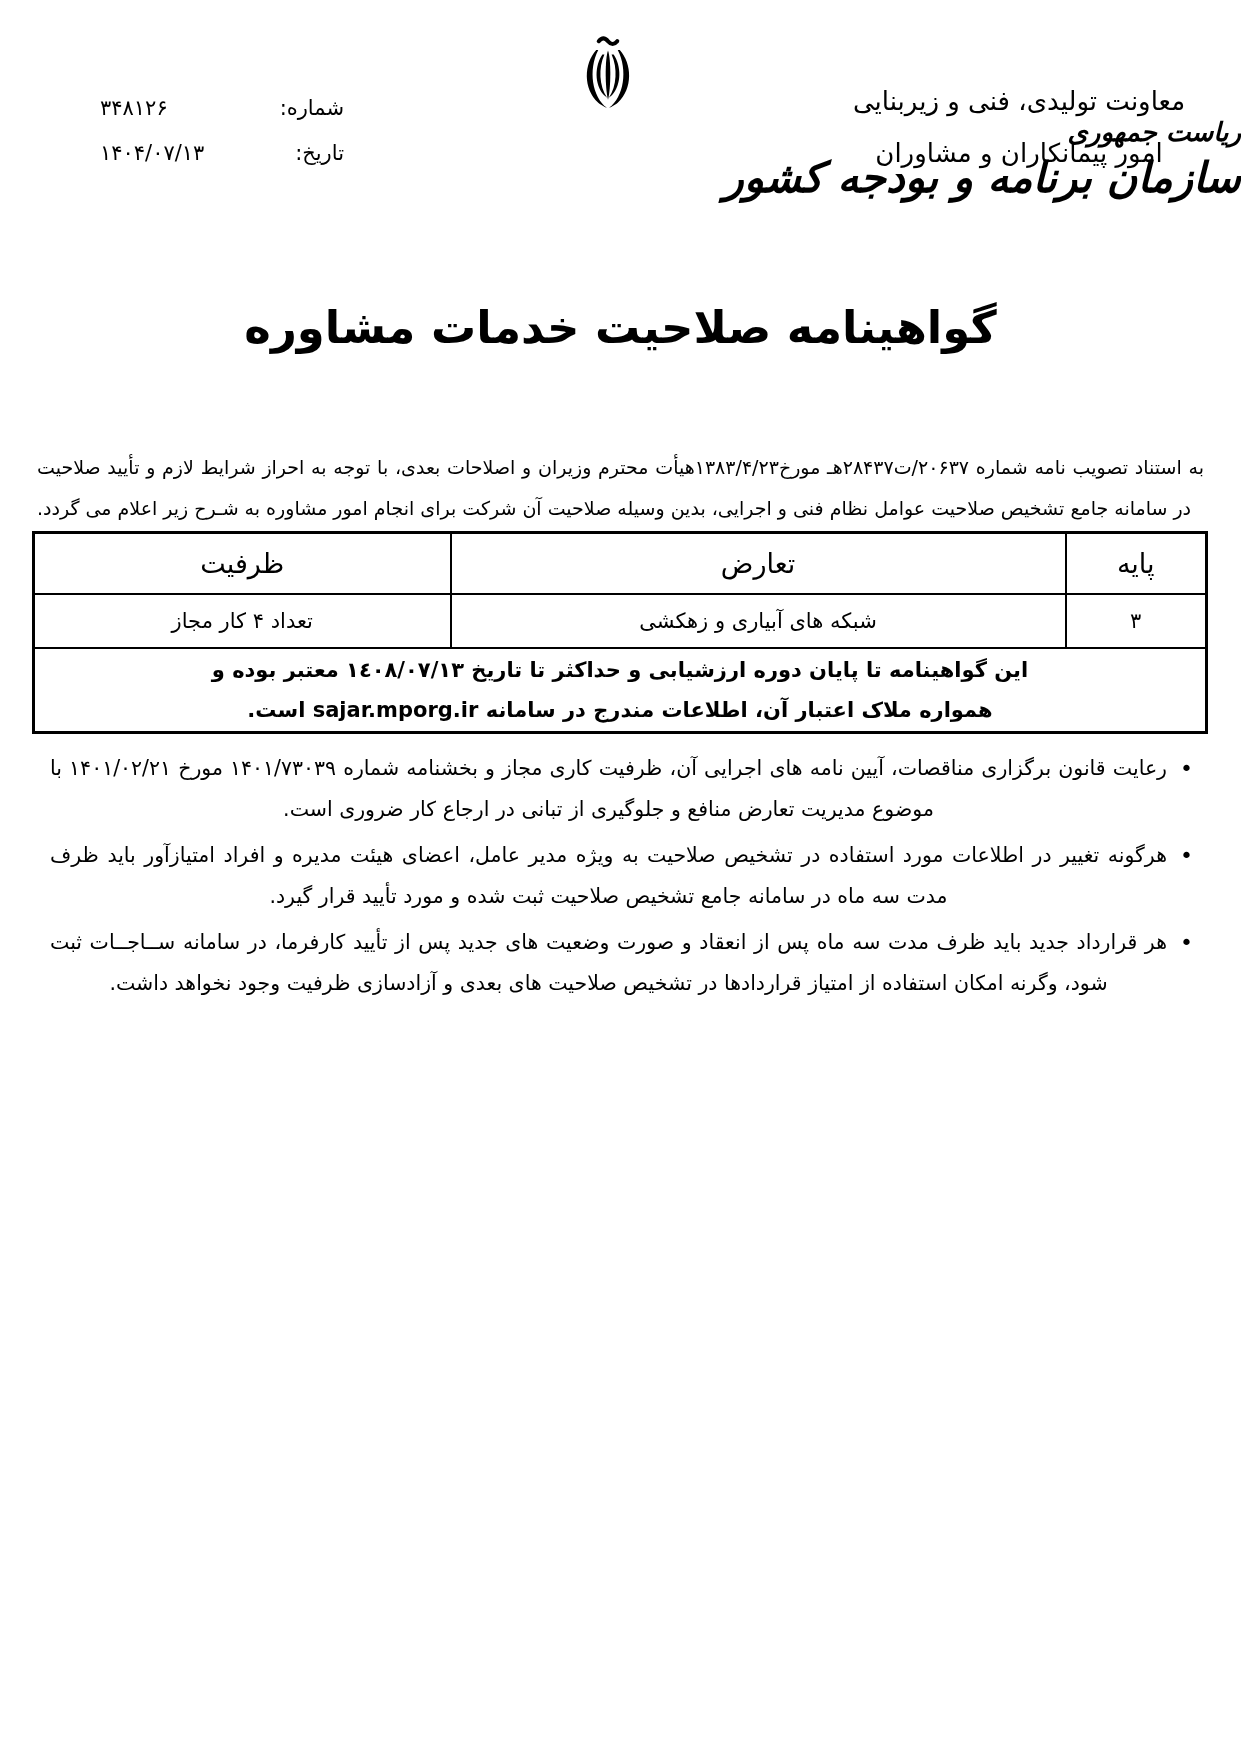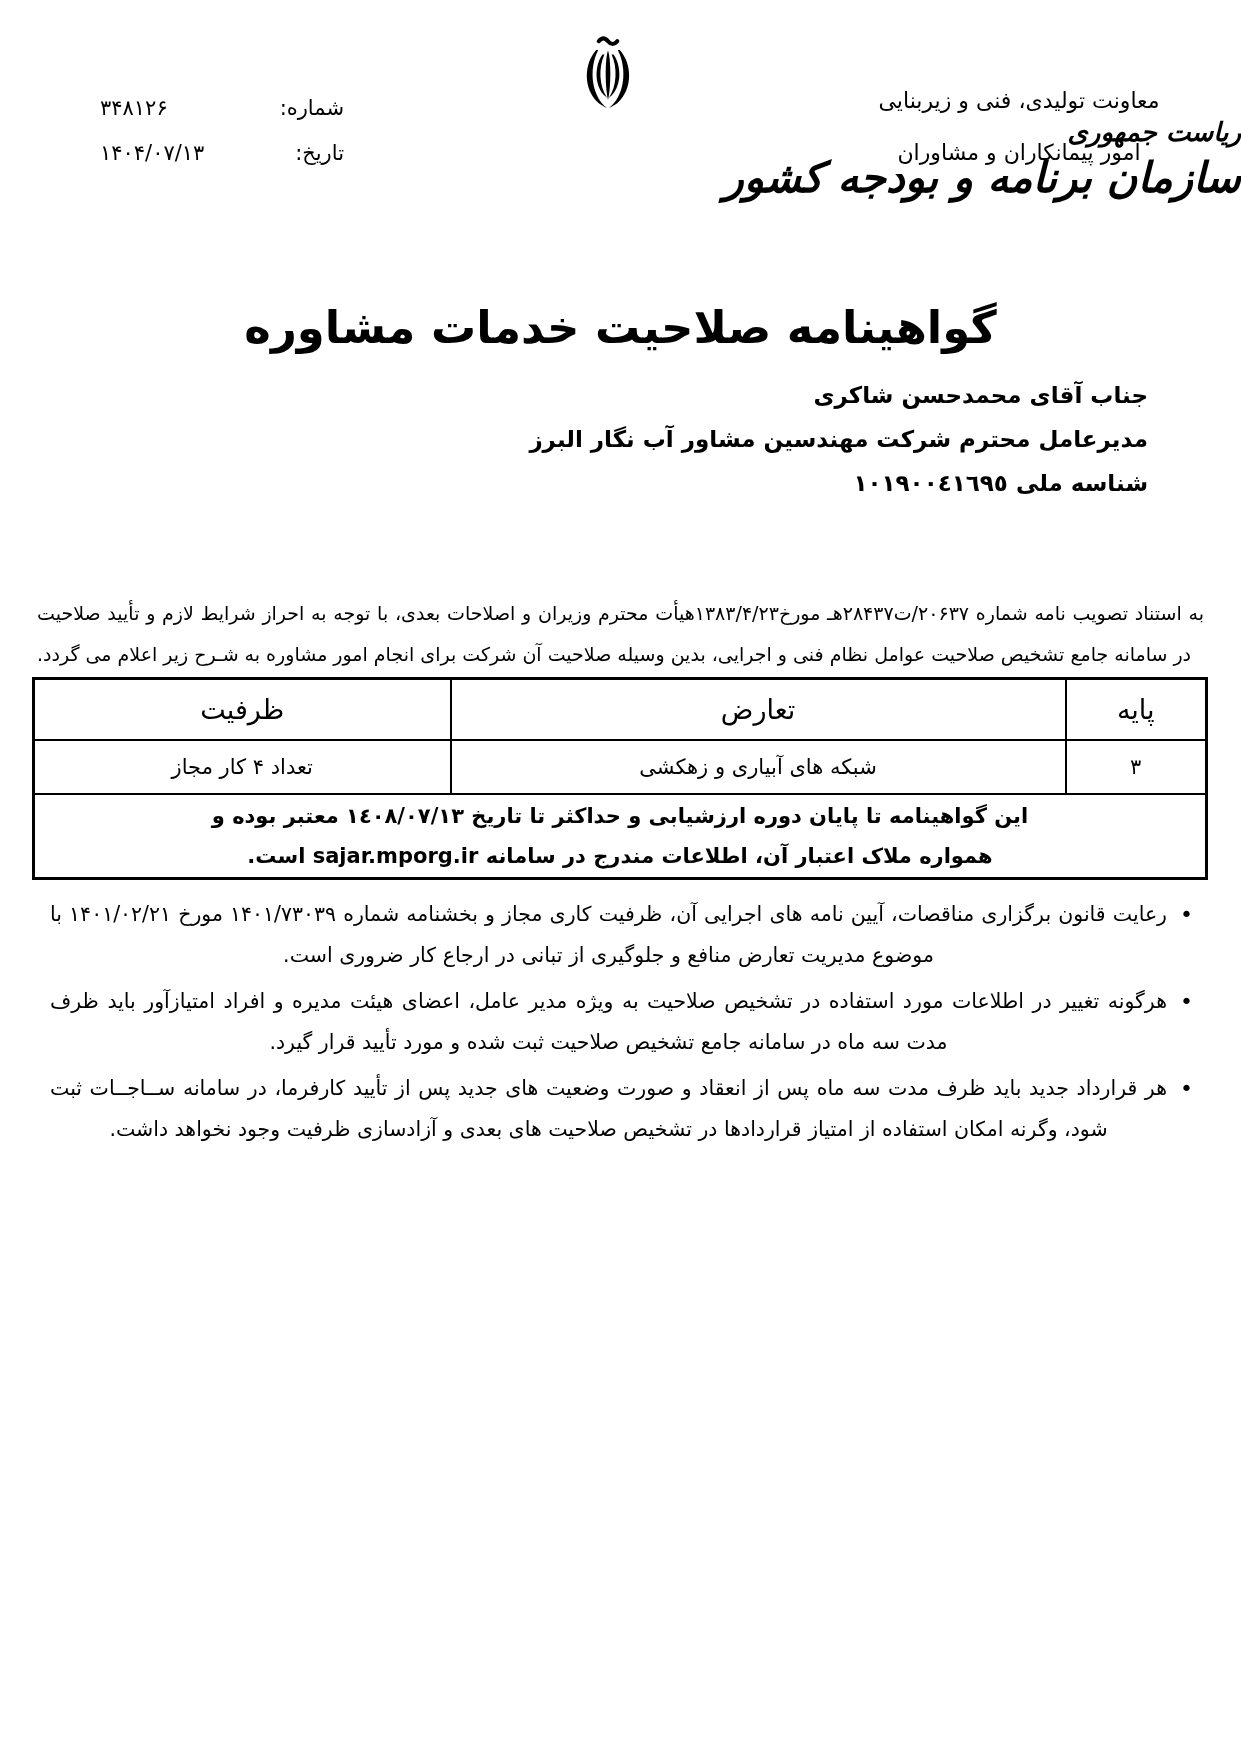--- a/index.html
+++ b/index.html
@@ -8,21 +8,21 @@
     background:#ffffff;color:#000;
     font-family:"DejaVu Sans",sans-serif;
     direction:rtl;position:relative;overflow:hidden;
   }
   .page{position:absolute;inset:0;}
 
   
   .letterhead{position:absolute;top:0;left:0;right:0;height:270px;}
   .lh-right{
     position:absolute;top:86px;right:52px;width:340px;
-    text-align:center;font-size:22px;line-height:30px;
+    text-align:center;font-size:26px;line-height:30px;
   }
   .lh-right .lh-line{margin-bottom:22px;}
   .lh-left{position:absolute;top:94px;left:100px;width:244px;font-size:21px;}
   .lh-left .row{display:flex;justify-content:space-between;margin-bottom:17px;line-height:28px;}
   .emblem-wrap{position:absolute;top:34px;left:50%;margin-left:-44px;width:62px;height:80px;}
   .calligraphy{position:absolute;top:116px;left:12px;right:0;text-align:right;}
   .cal1{font-size:26px;font-weight:bold;font-style:italic;line-height:32px;}
   .cal2{font-size:42px;font-weight:bold;font-style:italic;line-height:52px;margin-top:4px;}
 
   
@@ -104,25 +104,20 @@
       <div class="cal1">ریاست جمهوری</div>
       <div class="cal2">سازمان برنامه و بودجه کشور</div>
     </div>
 
   </header>
 
   <main>
 
     <h1 class="title">گواهینامه صلاحیت خدمات مشاوره</h1>
 
-    <div class="addressee">
-      <div>جناب آقای محمدحسن شاکری</div>
-      <div>مدیرعامل محترم شرکت مهندسین مشاور آب نگار البرز</div>
-      <div>شناسه ملی ۱۰۱۹۰۰٤۱٦۹٥</div>
-    </div>
 
     <p class="body-par">به استناد تصویب نامه شماره ۲۰۶۳۷/ت۲۸۴۳۷هـ مورخ۱۳۸۳/۴/۲۳هیأت محترم وزیران و اصلاحات بعدی، با توجه به احراز شرایط لازم و تأیید صلاحیت در سامانه جامع تشخیص صلاحیت عوامل نظام فنی و اجرایی، بدین وسیله صلاحیت آن شرکت برای انجام امور مشاوره به شـرح زیر اعلام می گردد.</p>
 
     <table class="qual">
       <colgroup>
         <col class="col-grade">
           <col class="col-spec">
           <col class="col-cap">
       </colgroup>
       <thead>

